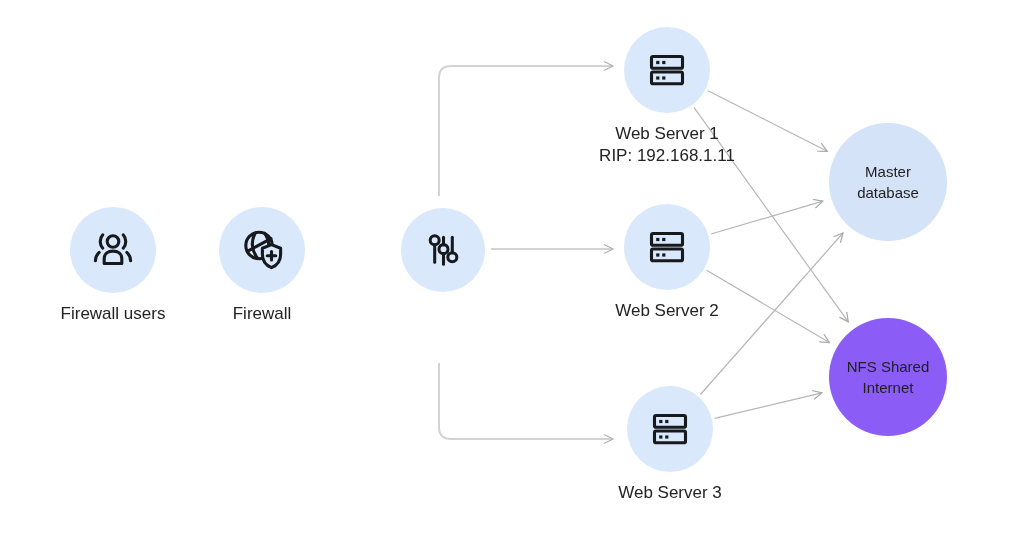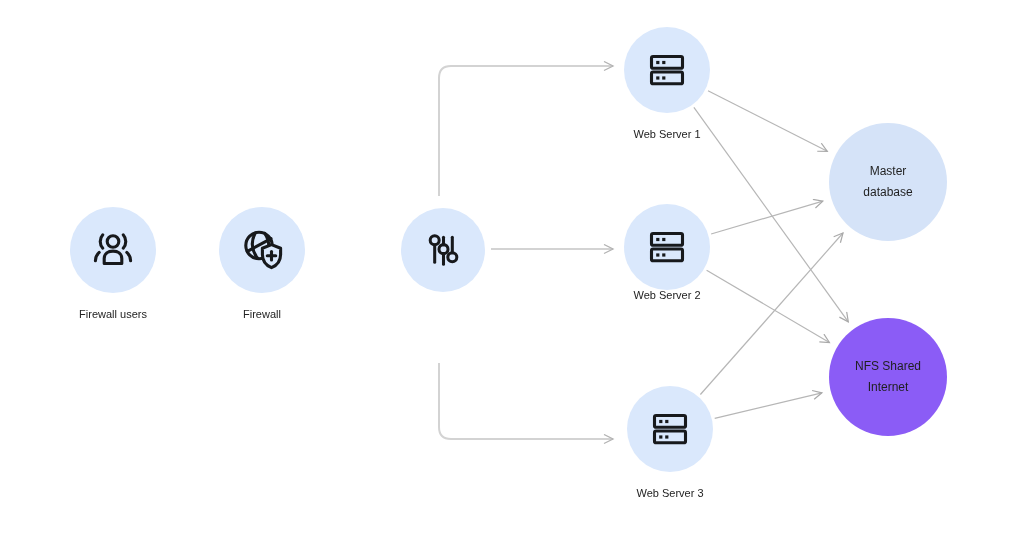--- a/index.html
+++ b/index.html
@@ -28,31 +28,31 @@
     align-items: center;
     justify-content: center;
   }
   .node-icon-svg {
     display: block;
   }
   .node-label {
     position: absolute;
     transform: translateX(-50%);
     text-align: center;
-    font-size: 11px;
+    font-size: 17px;
     line-height: 22px;
     color: #232323;
     white-space: nowrap;
   }
   .hub-text {
     display: flex;
     flex-direction: column;
     align-items: center;
     justify-content: center;
-    font-size: 12px;
+    font-size: 15px;
     line-height: 21px;
     color: #1f1f1f;
     text-align: center;
   }
 </style>
 </head>
 <body>
 
 <div class="stage">
   <svg id="edge-layer" xmlns="http://www.w3.org/2000/svg">
@@ -120,32 +120,33 @@
     <rect x="8.5" y="10.5" width="31" height="11.8" rx="1.6"></rect>
     <rect x="8.5" y="26" width="31" height="11.8" rx="1.6"></rect>
     <rect x="13.2" y="14.9" width="3.2" height="3.2" fill="#17191c" stroke="none"></rect>
     <rect x="19.2" y="14.9" width="3.2" height="3.2" fill="#17191c" stroke="none"></rect>
     <rect x="13.2" y="30.4" width="3.2" height="3.2" fill="#17191c" stroke="none"></rect>
     <rect x="19.2" y="30.4" width="3.2" height="3.2" fill="#17191c" stroke="none"></rect>
         </svg>
       </div>
       <div class="node-label" style="left: 667px; top: 123px;">
         <div>Web Server 1</div>
+        <div>RIP: 192.168.1.11</div>
       </div>
       <div class="node-circle" style="left: 624px; top: 204px; height: 86px; width: 86px; background: rgb(218, 232, 252);">
         <svg class="node-icon-svg" width="48" height="48" viewBox="0 0 48 48" fill="none" stroke="#17191c" stroke-width="3.1" stroke-linecap="round" stroke-linejoin="round" xmlns="http://www.w3.org/2000/svg">
     <rect x="8.5" y="10.5" width="31" height="11.8" rx="1.6"></rect>
     <rect x="8.5" y="26" width="31" height="11.8" rx="1.6"></rect>
     <rect x="13.2" y="14.9" width="3.2" height="3.2" fill="#17191c" stroke="none"></rect>
     <rect x="19.2" y="14.9" width="3.2" height="3.2" fill="#17191c" stroke="none"></rect>
     <rect x="13.2" y="30.4" width="3.2" height="3.2" fill="#17191c" stroke="none"></rect>
     <rect x="19.2" y="30.4" width="3.2" height="3.2" fill="#17191c" stroke="none"></rect>
         </svg>
       </div>
-      <div class="node-label" style="left: 667px; top: 284px;">
+      <div class="node-label" style="left: 667px; top: 300px;">
         <div>Web Server 2</div>
       </div>
       <div class="node-circle" style="left: 627px; top: 386px; height: 86px; width: 86px; background: rgb(218, 232, 252);">
         <svg class="node-icon-svg" width="48" height="48" viewBox="0 0 48 48" fill="none" stroke="#17191c" stroke-width="3.1" stroke-linecap="round" stroke-linejoin="round" xmlns="http://www.w3.org/2000/svg">
     <rect x="8.5" y="10.5" width="31" height="11.8" rx="1.6"></rect>
     <rect x="8.5" y="26" width="31" height="11.8" rx="1.6"></rect>
     <rect x="13.2" y="14.9" width="3.2" height="3.2" fill="#17191c" stroke="none"></rect>
     <rect x="19.2" y="14.9" width="3.2" height="3.2" fill="#17191c" stroke="none"></rect>
     <rect x="13.2" y="30.4" width="3.2" height="3.2" fill="#17191c" stroke="none"></rect>
     <rect x="19.2" y="30.4" width="3.2" height="3.2" fill="#17191c" stroke="none"></rect>

